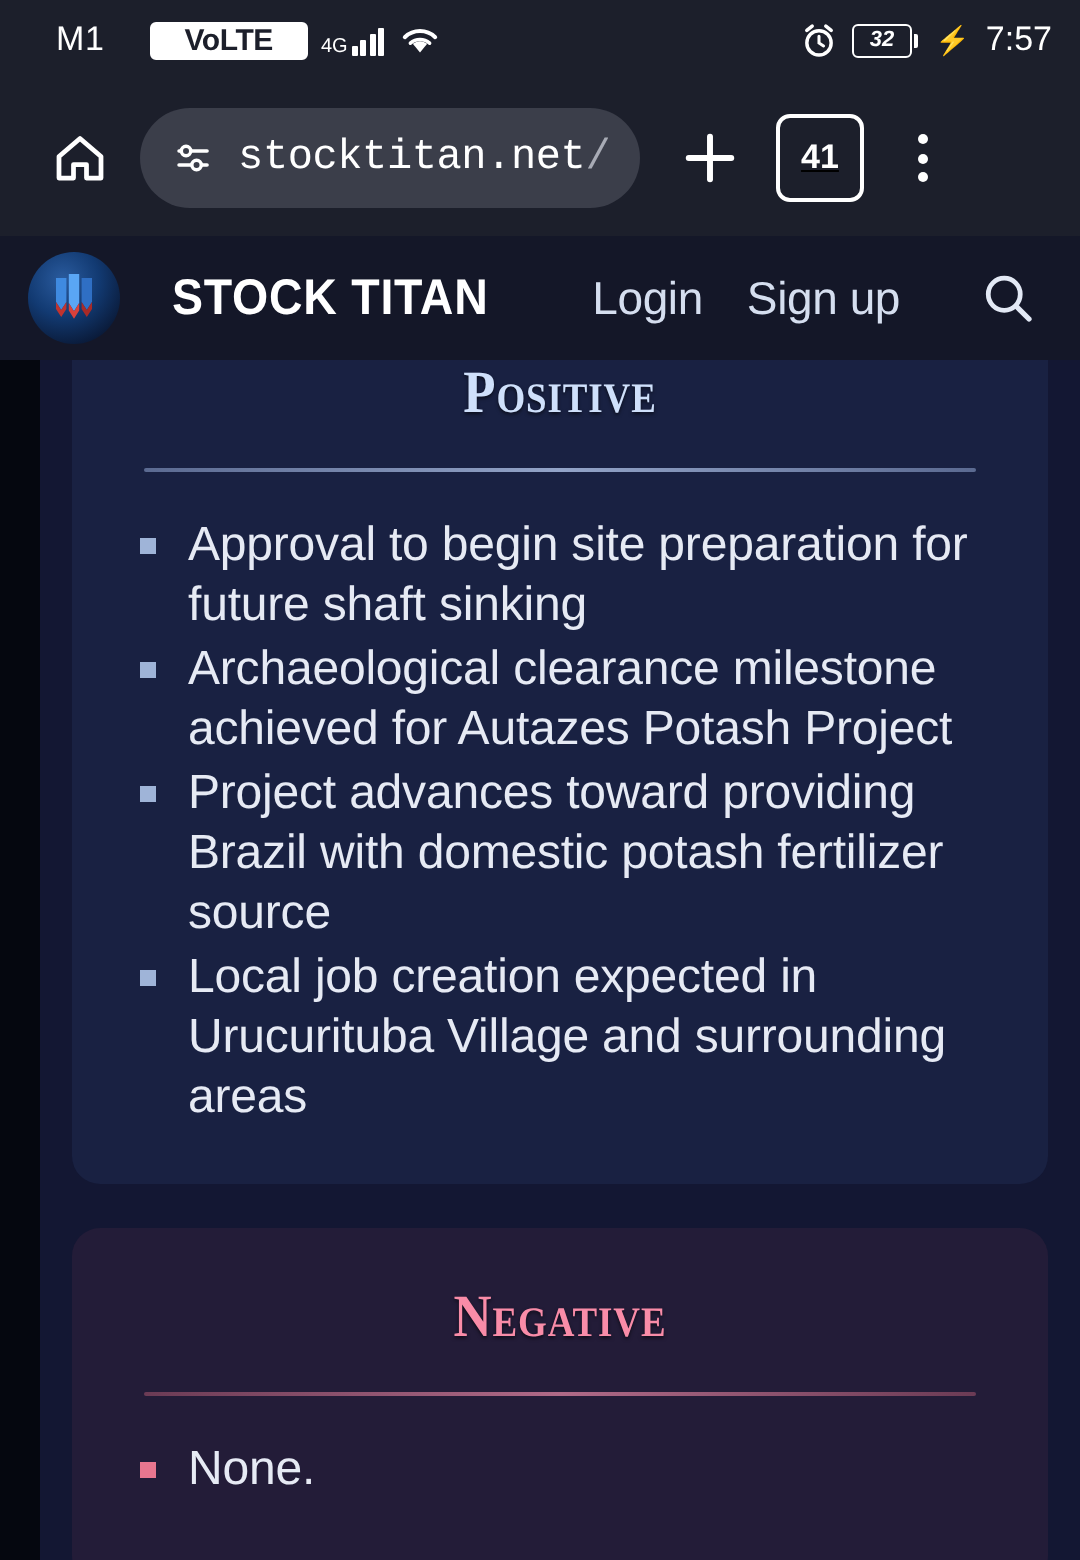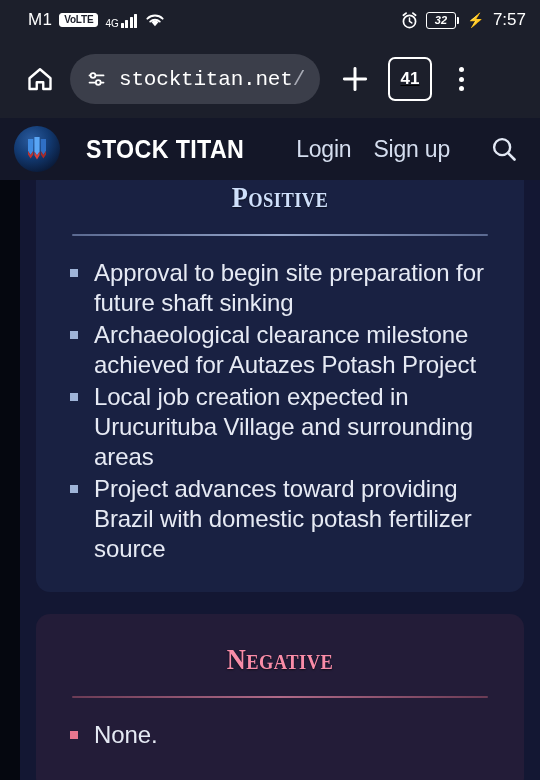--- a/index.html
+++ b/index.html
@@ -16,23 +16,23 @@
     background:#1c1f2b;
     display:flex; align-items:center; justify-content:space-between;
     padding:0 14px 0 28px;
     color:#fff;
     text-align:center;
   }
   .sb-left, .sb-right{ display:flex; align-items:center; gap:7px; }
   .carrier{ font-size:17px; letter-spacing:.3px; color:#fff; font-weight:400; }
   .volte{
     border:1.8px solid #fff; border-radius:3px;
-    font-size:10px; font-weight:700; letter-spacing:-.2px;
-    padding:1px 4px; line-height:1; color:#fff;
-    background:#fff; color:#1c1f2b;
+    font-size:15px; font-weight:700; letter-spacing:-.2px;
+    padding:1px 16px; line-height:1; color:#fff;
+    background:#fff; color:#1c1f2b;margin-left:16px;
   }
   .net-wrap{ display:flex; align-items:flex-end; gap:1px; }
   .net-g{ font-size:10px; line-height:9px; margin-right:1px; color:#fff; }
   .bars{ display:flex; align-items:flex-end; gap:1.5px; height:15px; }
   .bars i{ display:block; width:3px; background:#fff; border-radius:.5px; }
   .bars i:nth-child(1){height:5px;} .bars i:nth-child(2){height:8px;}
   .bars i:nth-child(3){height:11px;} .bars i:nth-child(4){height:14px;}
   .wifi svg{ display:block; }
   .alarm svg{ display:block; }
   .batt{
@@ -284,22 +284,22 @@
 
 <div class="page">
   <div class="content-wrap">
 
     <div class="card card-positive">
       <div class="card-title title-positive">Positive</div>
       <div class="divider div-positive"></div>
       <ul class="bullets bul-positive">
         <li>Approval to begin site preparation for future shaft sinking</li>
         <li>Archaeological clearance milestone achieved for Autazes Potash Project</li>
+        <li>Project advances toward providing Brazil with domestic potash fertilizer source</li>
         <li>Local job creation expected in Urucurituba Village and surrounding areas</li>
-        <li>Project advances toward providing Brazil with domestic potash fertilizer source</li>
       </ul>
     </div>
 
     <div class="card card-negative">
       <div class="card-title title-negative">Negative</div>
       <div class="divider div-negative"></div>
       <ul class="bullets bul-negative">
         <li>None.</li>
       </ul>
     </div>

